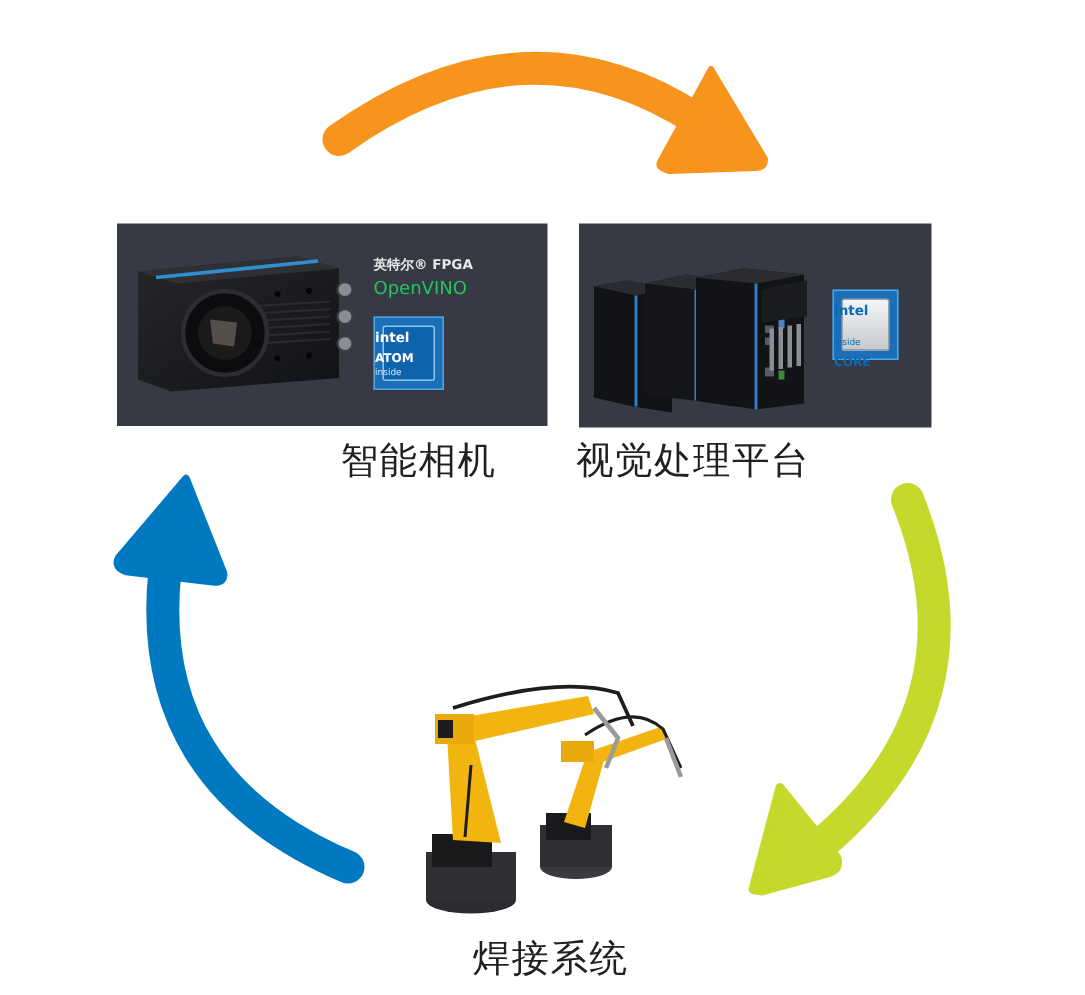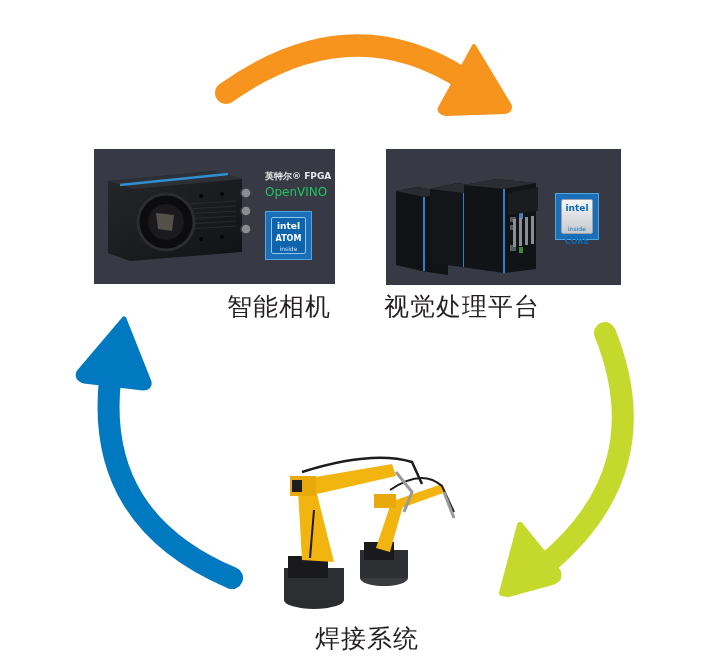--- a/index.html
+++ b/index.html
@@ -7,39 +7,39 @@
          font-family:"DejaVu Sans","Liberation Sans",sans-serif; }
   .abs { position:absolute; }
   .panel { position:absolute; background:#373a45; overflow:hidden; }
   .label { position:absolute; font-size:25px; color:#231f20; letter-spacing:1px;
            white-space:nowrap; font-family:"DejaVu Sans",sans-serif; }
   svg { display:block; }
   .fpga-txt { position:absolute; color:#e8e8ea; font-size:9px; font-weight:bold; white-space:nowrap;
               font-family:"DejaVu Sans",sans-serif; }
   .ov-txt { position:absolute; color:#22c55e; font-size:12px; white-space:nowrap;
             font-family:"DejaVu Sans",sans-serif; }
-  .badge-text { position:absolute; left:0; right:0; text-align:center; font-family:"DejaVu Sans",sans-serif; }
+  .badge-text { position:absolute; left:0; right:0; font-family:"DejaVu Sans",sans-serif; }
 </style>
 </head>
 <body>
 
 <div class="abs" style="left:0;top:0;">
   <svg width="723" height="663" style="position:absolute;left:0;top:0;">
     <path d="M226,93 Q350,5 465,80" fill="none" stroke="#f7941d" stroke-width="22" stroke-linecap="round"></path>
     <path d="M440,108 L474,46 L510,106 Q510,112 504,112 L446,114 Q438,112 440,108 Z" fill="#f7941d" stroke="#f7941d" stroke-width="4" stroke-linejoin="round"></path>
 
     <path d="M605,333 Q660,470 545,565" fill="none" stroke="#c5d92d" stroke-width="22" stroke-linecap="round"></path>
     <path d="M502,593 L520,525 L558,572 Q560,580 552,582 L508,594 Z" fill="#c5d92d" stroke="#c5d92d" stroke-width="6" stroke-linejoin="round"></path>
 
     <path d="M232,578 Q95,520 110,380" fill="none" stroke="#0079c1" stroke-width="22" stroke-linecap="round"></path>
     <path d="M79,372 L124,319 L149,382 Q150,388 143,388 L84,381 Q76,378 79,372 Z" fill="#0079c1" stroke="#0079c1" stroke-width="5" stroke-linejoin="round"></path>
   </svg>
 </div>
 
-<div class="panel" style="left:94px;top:149px;width:241px;height:135px;text-decoration:underline;">
+<div class="panel" style="left:78px;top:149px;width:287px;height:135px;text-decoration:underline;">
   <svg width="243" height="135">
     <defs>
       <linearGradient id="camBody" x1="0" y1="0" x2="1" y2="1">
         <stop offset="0" stop-color="#26272b"></stop>
           <stop offset="1" stop-color="#111215"></stop>
       </linearGradient>
     </defs>
 
     <polygon points="14,32 120,22 148,30 148,103 36,112 14,104" fill="url(#camBody)"></polygon>
     <polygon points="14,32 120,22 148,30 40,40" fill="#2e3035"></polygon>

